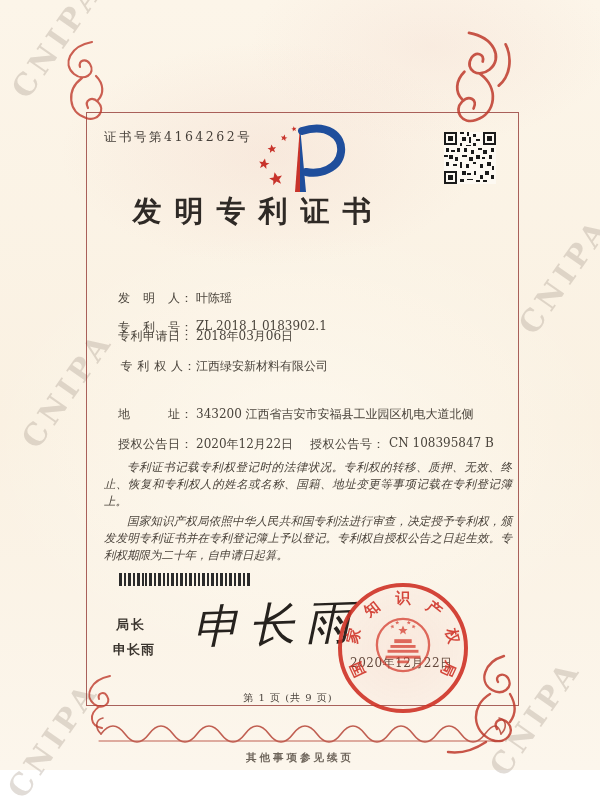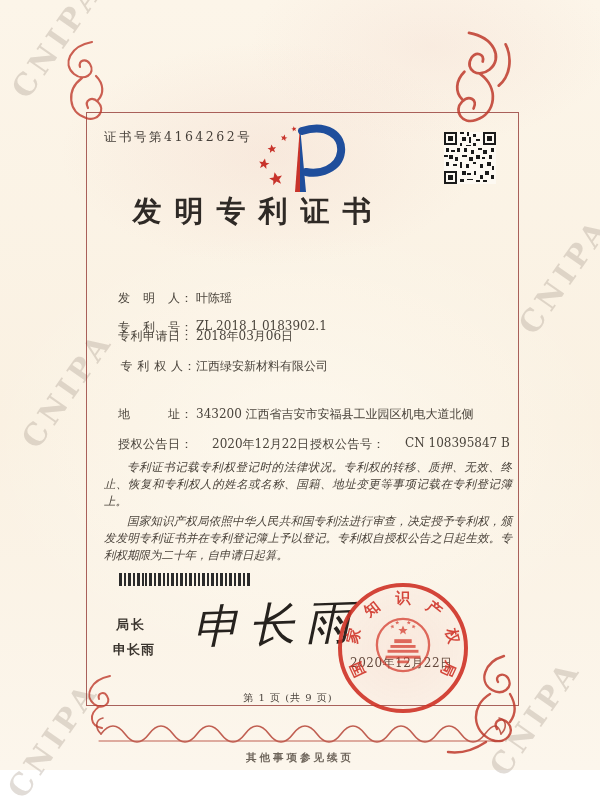--- a/index.html
+++ b/index.html
@@ -15,21 +15,21 @@
   .wm{position:absolute;color:rgba(176,162,150,.38);font-weight:bold;font-size:30px;
       letter-spacing:5px;transform:rotate(-55deg);user-select:none;}
   .inner-border{position:absolute;left:86px;top:112px;width:431px;height:592px;
       border:1.5px solid rgba(142,47,43,.75);}
   .cert-no{position:absolute;left:104px;top:129px;font-size:12.5px;letter-spacing:2.5px;color:#443e38;}
   .title{position:absolute;left:0;top:192px;width:504px;text-align:center;font-size:29px;
       font-weight:bold;letter-spacing:13px;text-indent:13px;color:#2f2a26;}
   .field{position:absolute;left:118px;display:flex;font-size:12px;color:#4a443c;}
   .flabel{display:inline-block;width:78px;white-space:pre;letter-spacing:.5px;flex:none;}
   .fvalue{white-space:pre-wrap;}
-  .field2{position:absolute;display:flex;font-size:12px;color:#4a443c;gap:16px;}
+  .field2{position:absolute;display:flex;font-size:12px;color:#4a443c;}
   .paras{position:absolute;left:104px;top:459px;width:408px;font-size:11.5px;line-height:17px;
       color:#4a433b;text-align:justify;font-style:italic;}
   .paras p{margin:0 0 3px 0;text-indent:2em;}
   .officer-title{position:absolute;left:116px;top:616px;font-size:13px;font-weight:bold;color:#3a342e;letter-spacing:2px;}
   .officer-name{position:absolute;left:113px;top:641px;font-size:13px;font-weight:bold;color:#3a342e;letter-spacing:1px;}
   .signature{position:absolute;left:193px;top:594px;font-size:46px;font-style:italic;
       letter-spacing:10px;color:#26221e;transform:rotate(-2deg);}
   .pagenum{position:absolute;left:86px;top:691px;width:404px;text-align:center;
       font-size:10px;letter-spacing:1px;color:#4c453e;}
   .note{position:absolute;left:0;top:751px;width:600px;text-align:center;font-size:10.5px;

